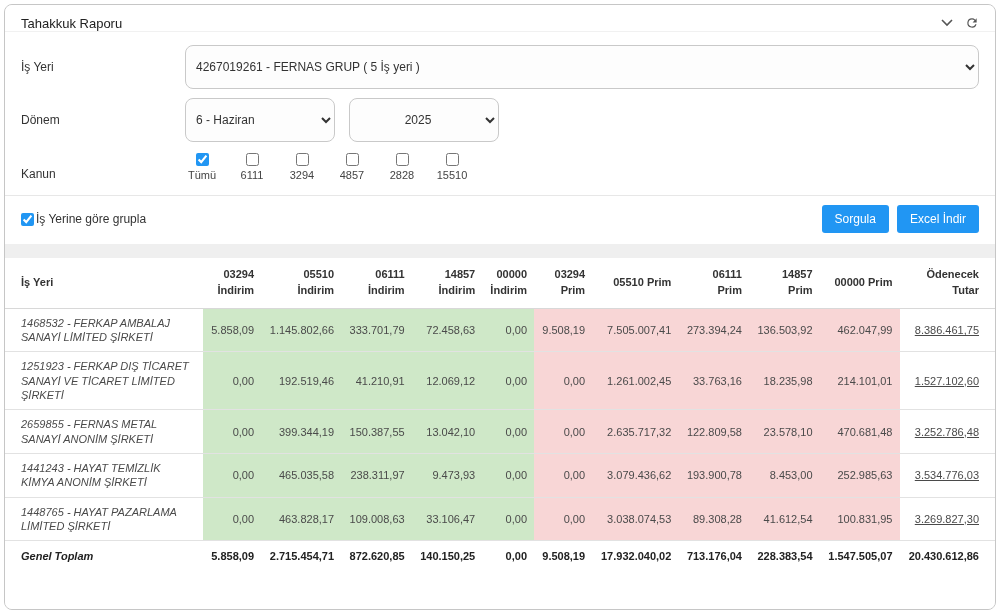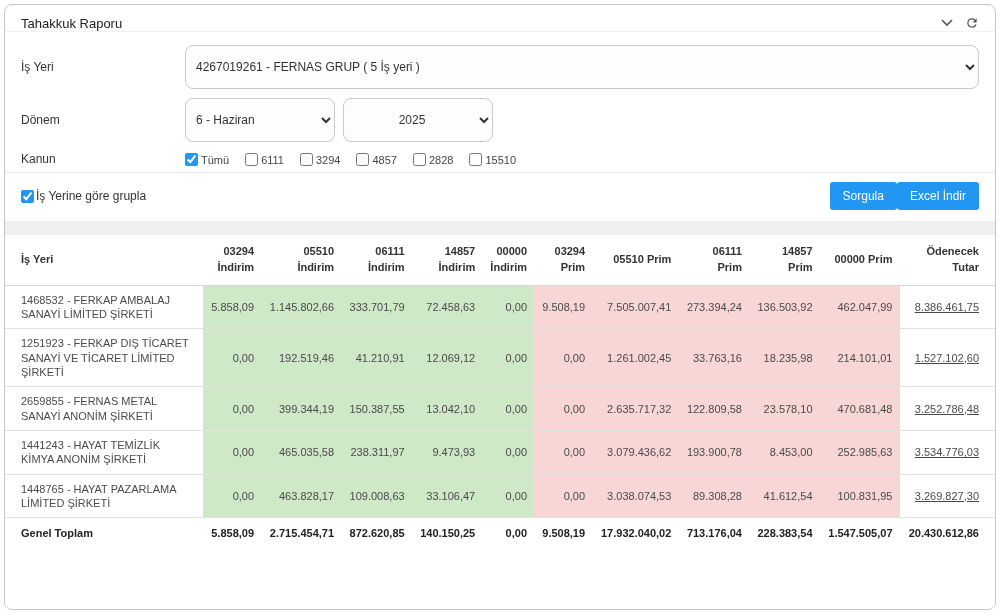--- a/index.html
+++ b/index.html
@@ -18,48 +18,48 @@
   .card-top { background:#fff; }
   .card-header {
     display:flex; justify-content:space-between; align-items:flex-start;
     padding:11px 16px 0; border-bottom:1px solid #f1f1f1;
   }
   .page-title { font-size:13px; color:#222; }
   .header-icons { display:flex; align-items:center; gap:12px; }
   .hicon { cursor:pointer; display:inline-flex; align-items:center; }
   .form-area { padding:4px 16px 0; }
   .form-row { display:flex; align-items:center; margin:9px 0; }
-  .form-row.top { align-items:flex-end; margin-bottom:6px; }
+  .form-row.top { align-items:flex-end; margin-bottom:14px; }
   .form-label { width:164px; flex:0 0 164px; font-size:12px; color:#333; }
   .control { display:flex; align-items:center; }
   .control.grow { flex:1; }
   .select {
     font-family:"Liberation Sans", sans-serif; font-size:12px; color:#333;
     height:44px; border:1px solid #c9c9c9; border-radius:8px;
     background:#fdfdfd; padding:0 6px; outline:none;
   }
   .select.full { width:100%; }
-  .select.month { width:150px; margin-right:8px; }
+  .select.month { width:150px; margin-right:14px; }
   .select.year { width:150px;text-align:center; }
   .control.kanun { gap:16px; padding-top:2px; }
   .kanun-item {
-    display:flex; flex-direction:row; align-items:center;
+    display:flex; flex-direction:column; align-items:center;
     min-width:34px; cursor:pointer; gap:3px;
   }
   .kanun-item input[type=checkbox] { width:13px; height:13px; accent-color:var(--accent,#2196f3); }
   .kanun-item span { font-size:11px; color:#444; }
   .divider { border-top:1px solid #e7e7e7; margin-top:2px; }
   .actions-row {
     display:flex; justify-content:space-between; align-items:center;
     padding:9px 16px 11px;
   }
   .group-check { display:flex; align-items:center; gap:2px; cursor:pointer; }
   .group-check input[type=checkbox] { width:13px; height:13px; accent-color:var(--accent,#2196f3); }
   .group-check span { font-size:12px; color:#333; }
-  .action-buttons { display:flex; }
+  .action-buttons { display:flex; gap:8px; }
   .btn {
     font-family:"Liberation Sans", sans-serif;
     background:var(--accent,#2196f3); color:#fff; border:none; border-radius:3px;
     font-size:12px; padding:7px 13px; cursor:pointer;
   }
   
   .gap { height:14px; background:#efefef; flex:0 0 14px; }
   
   .card-table { background:#fff; flex:1; }
   table { width:100%; border-collapse:collapse; table-layout:auto; }
@@ -68,21 +68,21 @@
     padding:9px 7px; text-align:right; vertical-align:middle;
     border-bottom:1px solid #d8d8d8; line-height:1.45; white-space:nowrap;
   }
   thead th.col-name { text-align:left; width:198px; padding-left:16px; }
   thead th:last-child { padding-right:16px; }
   tbody td {
     font-size:11px; color:#4a4a4a; padding:7px 7px;
     border-bottom:1px solid #e2e2e2; text-align:right;
     vertical-align:middle; line-height:1.3;
   }
-  td.cell-name { text-align:left; padding-left:16px; }
+  td.cell-name { text-align:left; padding-left:16px;font-style:italic; }
   tbody td:last-child { padding-right:16px;text-decoration:underline; }
   td.bg-green { background:var(--green,#cfe8c8); }
   td.bg-red { background:var(--red,#f8d6d6); }
   tfoot td {
     font-size:11px; color:#222; font-weight:bold;
     padding:9px 7px; text-align:right; border-top:1px solid #cfcfcf;
   }
   tfoot td.cell-name { text-align:left; padding-left:16px; }
   tfoot td:last-child { padding-right:16px; }
 </style>

